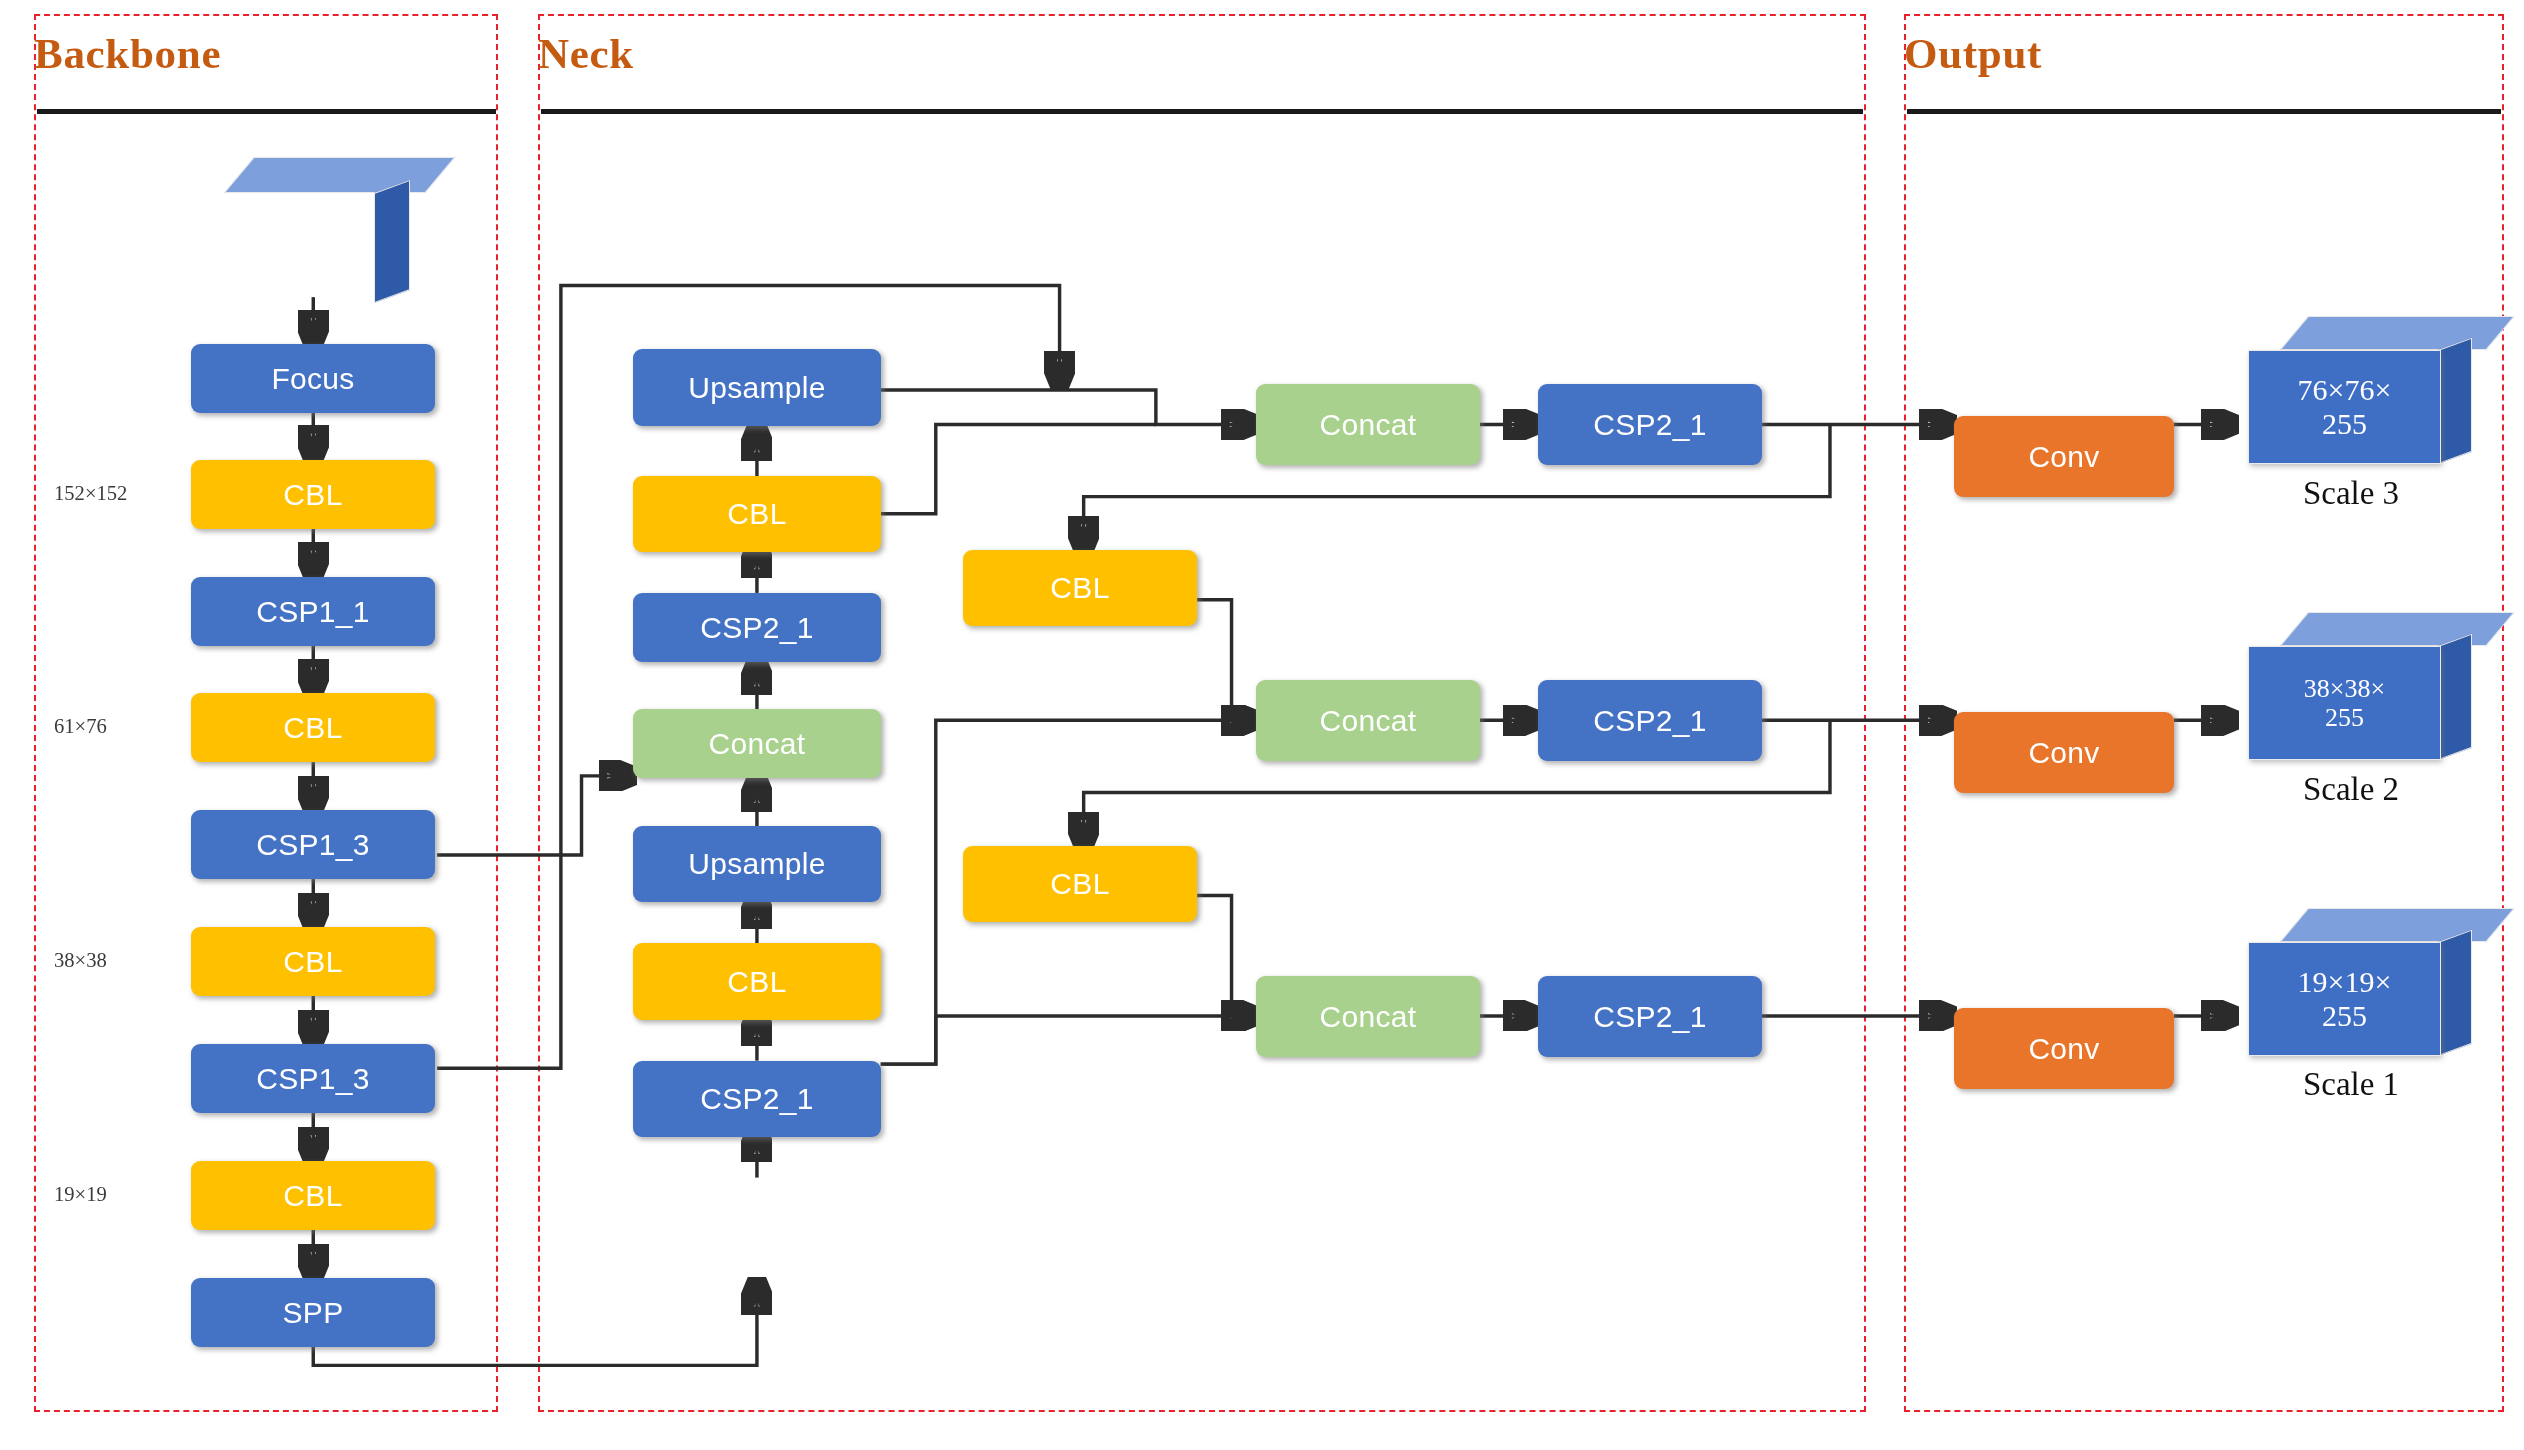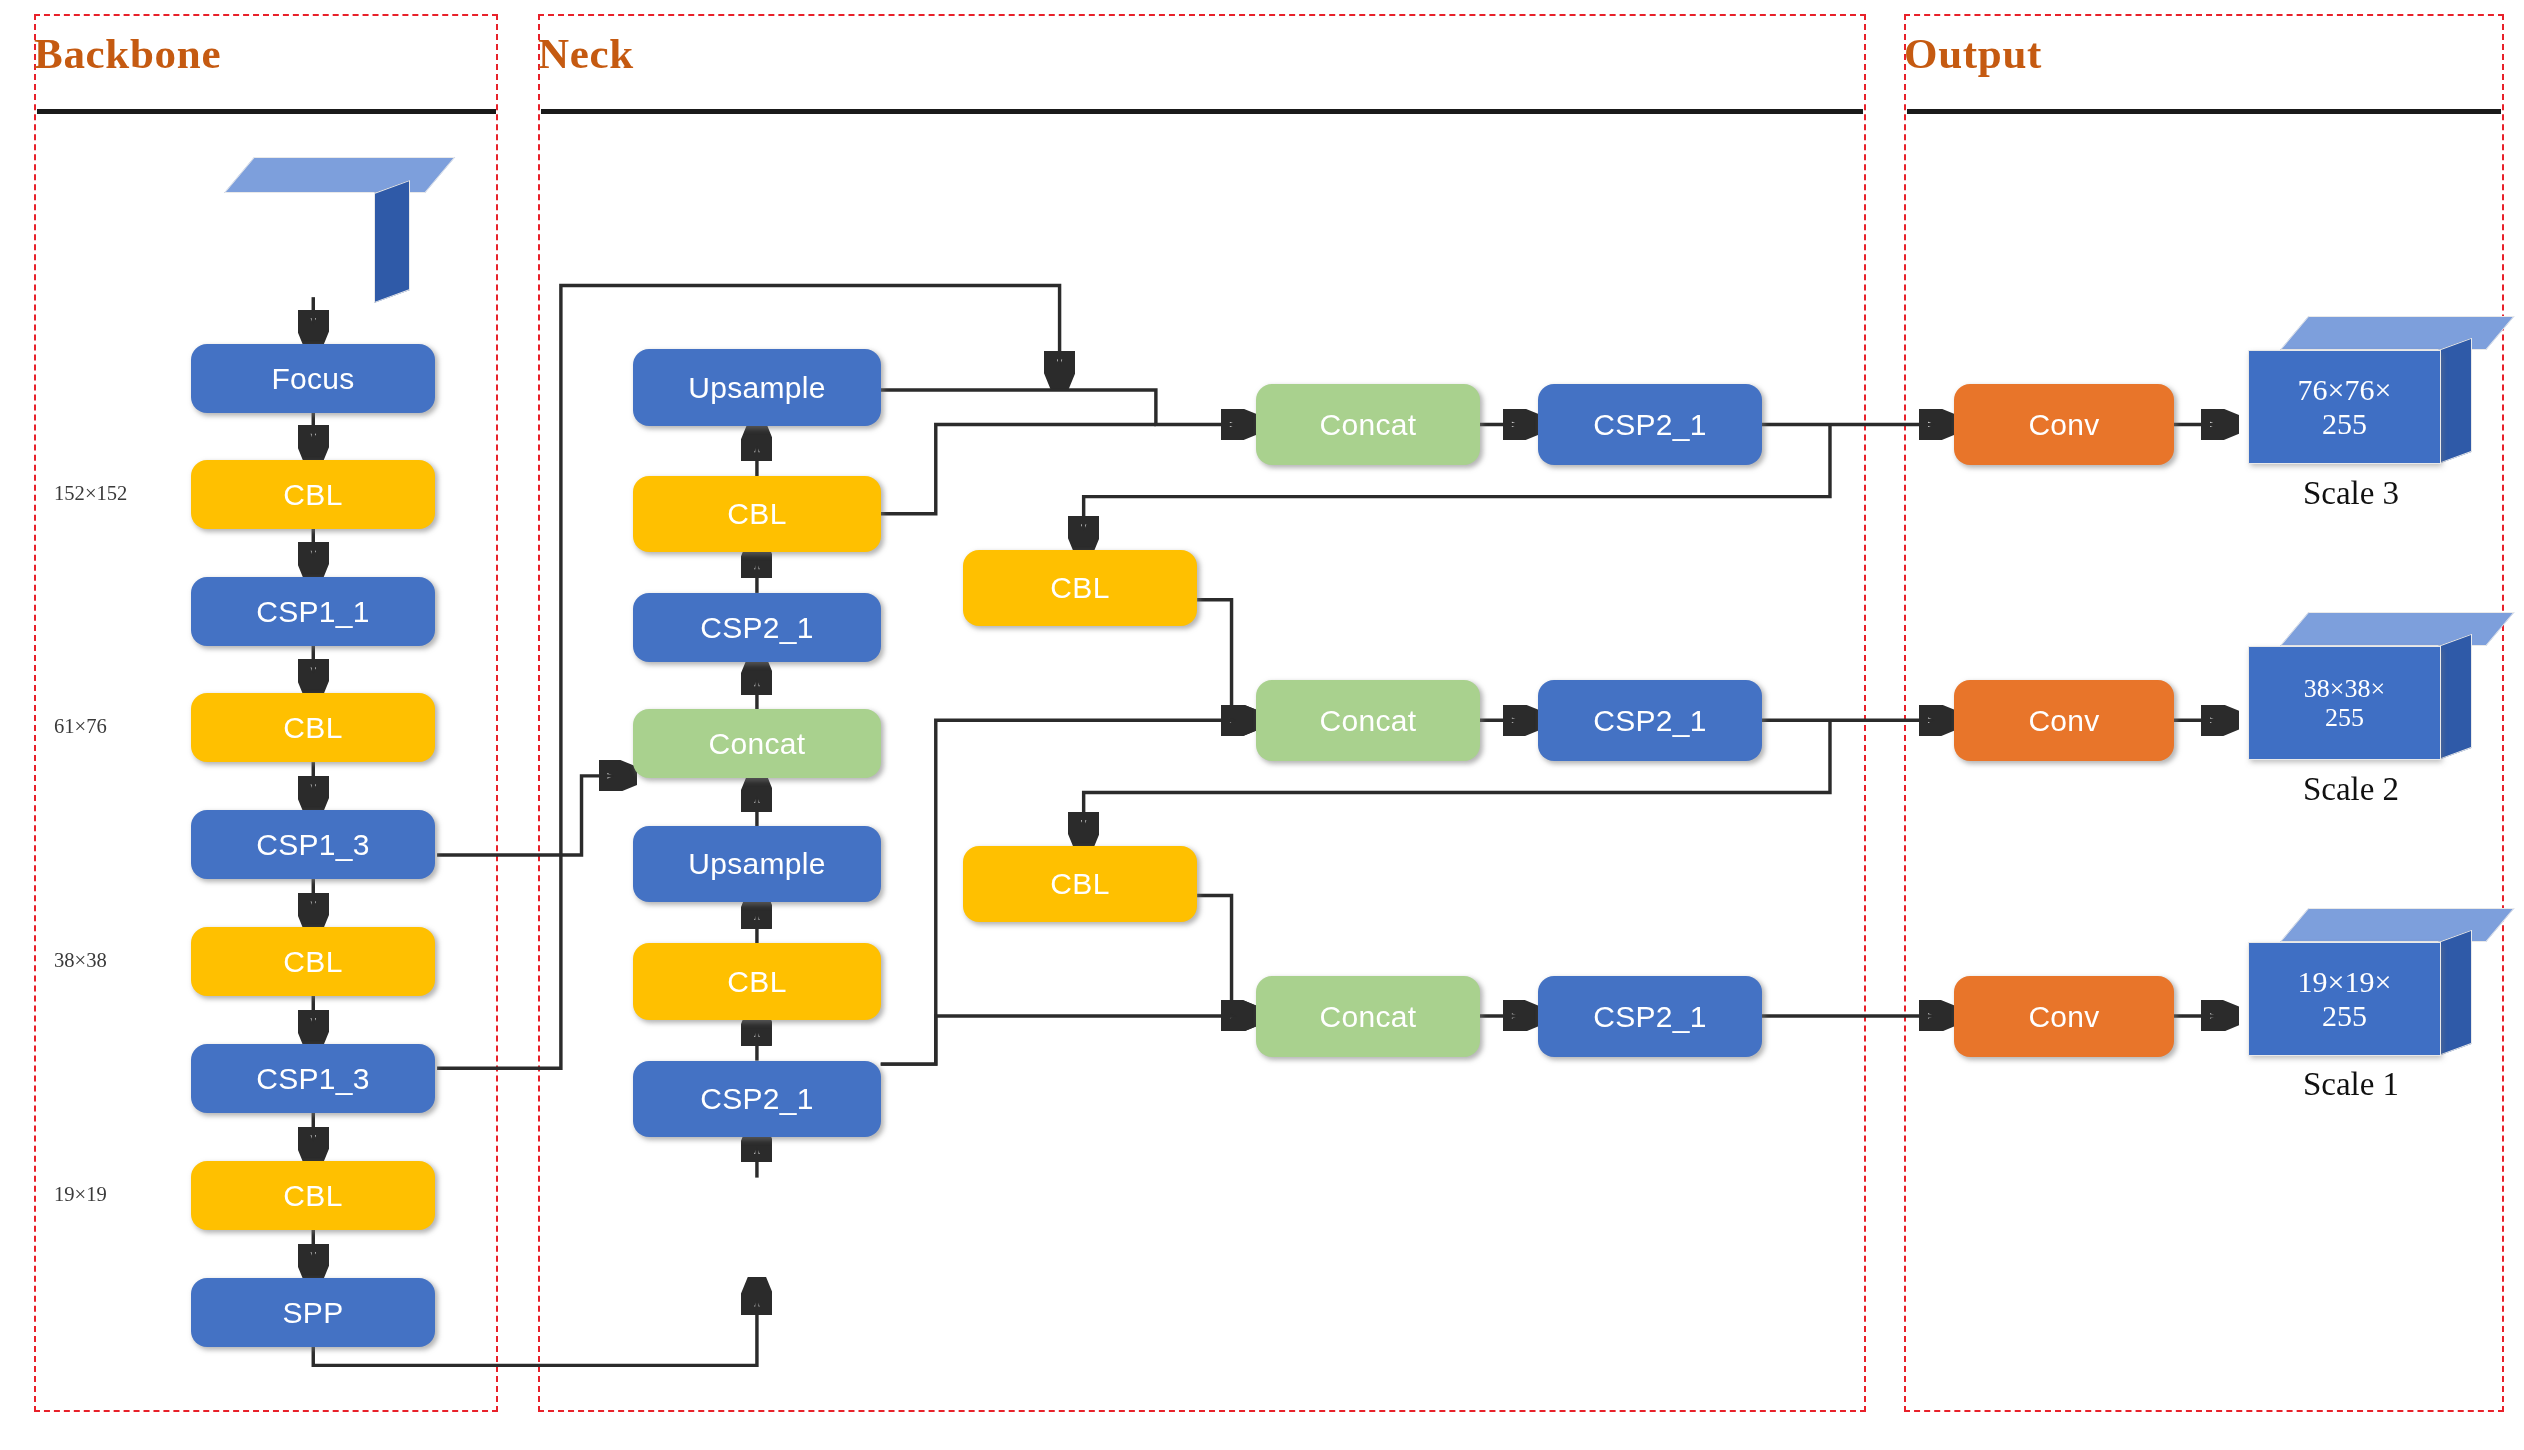--- a/index.html
+++ b/index.html
@@ -7,29 +7,29 @@
        font-family:"Liberation Sans",sans-serif;}
 
   
   .panel{position:absolute;border:2.8px dashed #e8212a;box-sizing:border-box;background:transparent;}
   .panel-title{position:absolute;width:100%;text-align:left;
                font-family:"Liberation Serif",serif;font-weight:bold;
                color:#c55a11;letter-spacing:0.7px;}
   .panel-rule{position:absolute;height:4.8px;background:#1a1a1a;}
 
   
-  .blk{position:absolute;border-radius:16px;display:flex;align-items:center;
+  .blk{position:absolute;border-radius:9px;display:flex;align-items:center;
        justify-content:center;color:#ffffff;font-size:30px;
        font-family:"Liberation Sans",sans-serif;
        box-shadow:2.1px 2.8px 4.8px rgba(120,120,120,.55);
        box-sizing:border-box;letter-spacing:0.3px;}
   .blk.blue{background:#4472c4;}
   .blk.yellow{background:#ffc000;}
   .blk.green{background:#a9d18e;}
-  .blk.orange{background:#e8752a;}
+  .blk.orange{background:#e8752a;margin-top:32px;}
 
   
   .cube{position:absolute;}
   .cube .face-front{position:absolute;left:0;background:#3f6fc4;
         border:1.4px solid #e9e9e9;box-sizing:border-box;
         display:flex;flex-direction:column;align-items:center;justify-content:center;
         color:#fff;font-family:"Liberation Serif",serif;line-height:1.12;
         box-shadow:2.1px 2.8px 5.5px rgba(120,120,120,.5);}
   .cube .face-top{position:absolute;background:#7d9fdc;border:1.4px solid #e9e9e9;
         box-sizing:border-box;}

